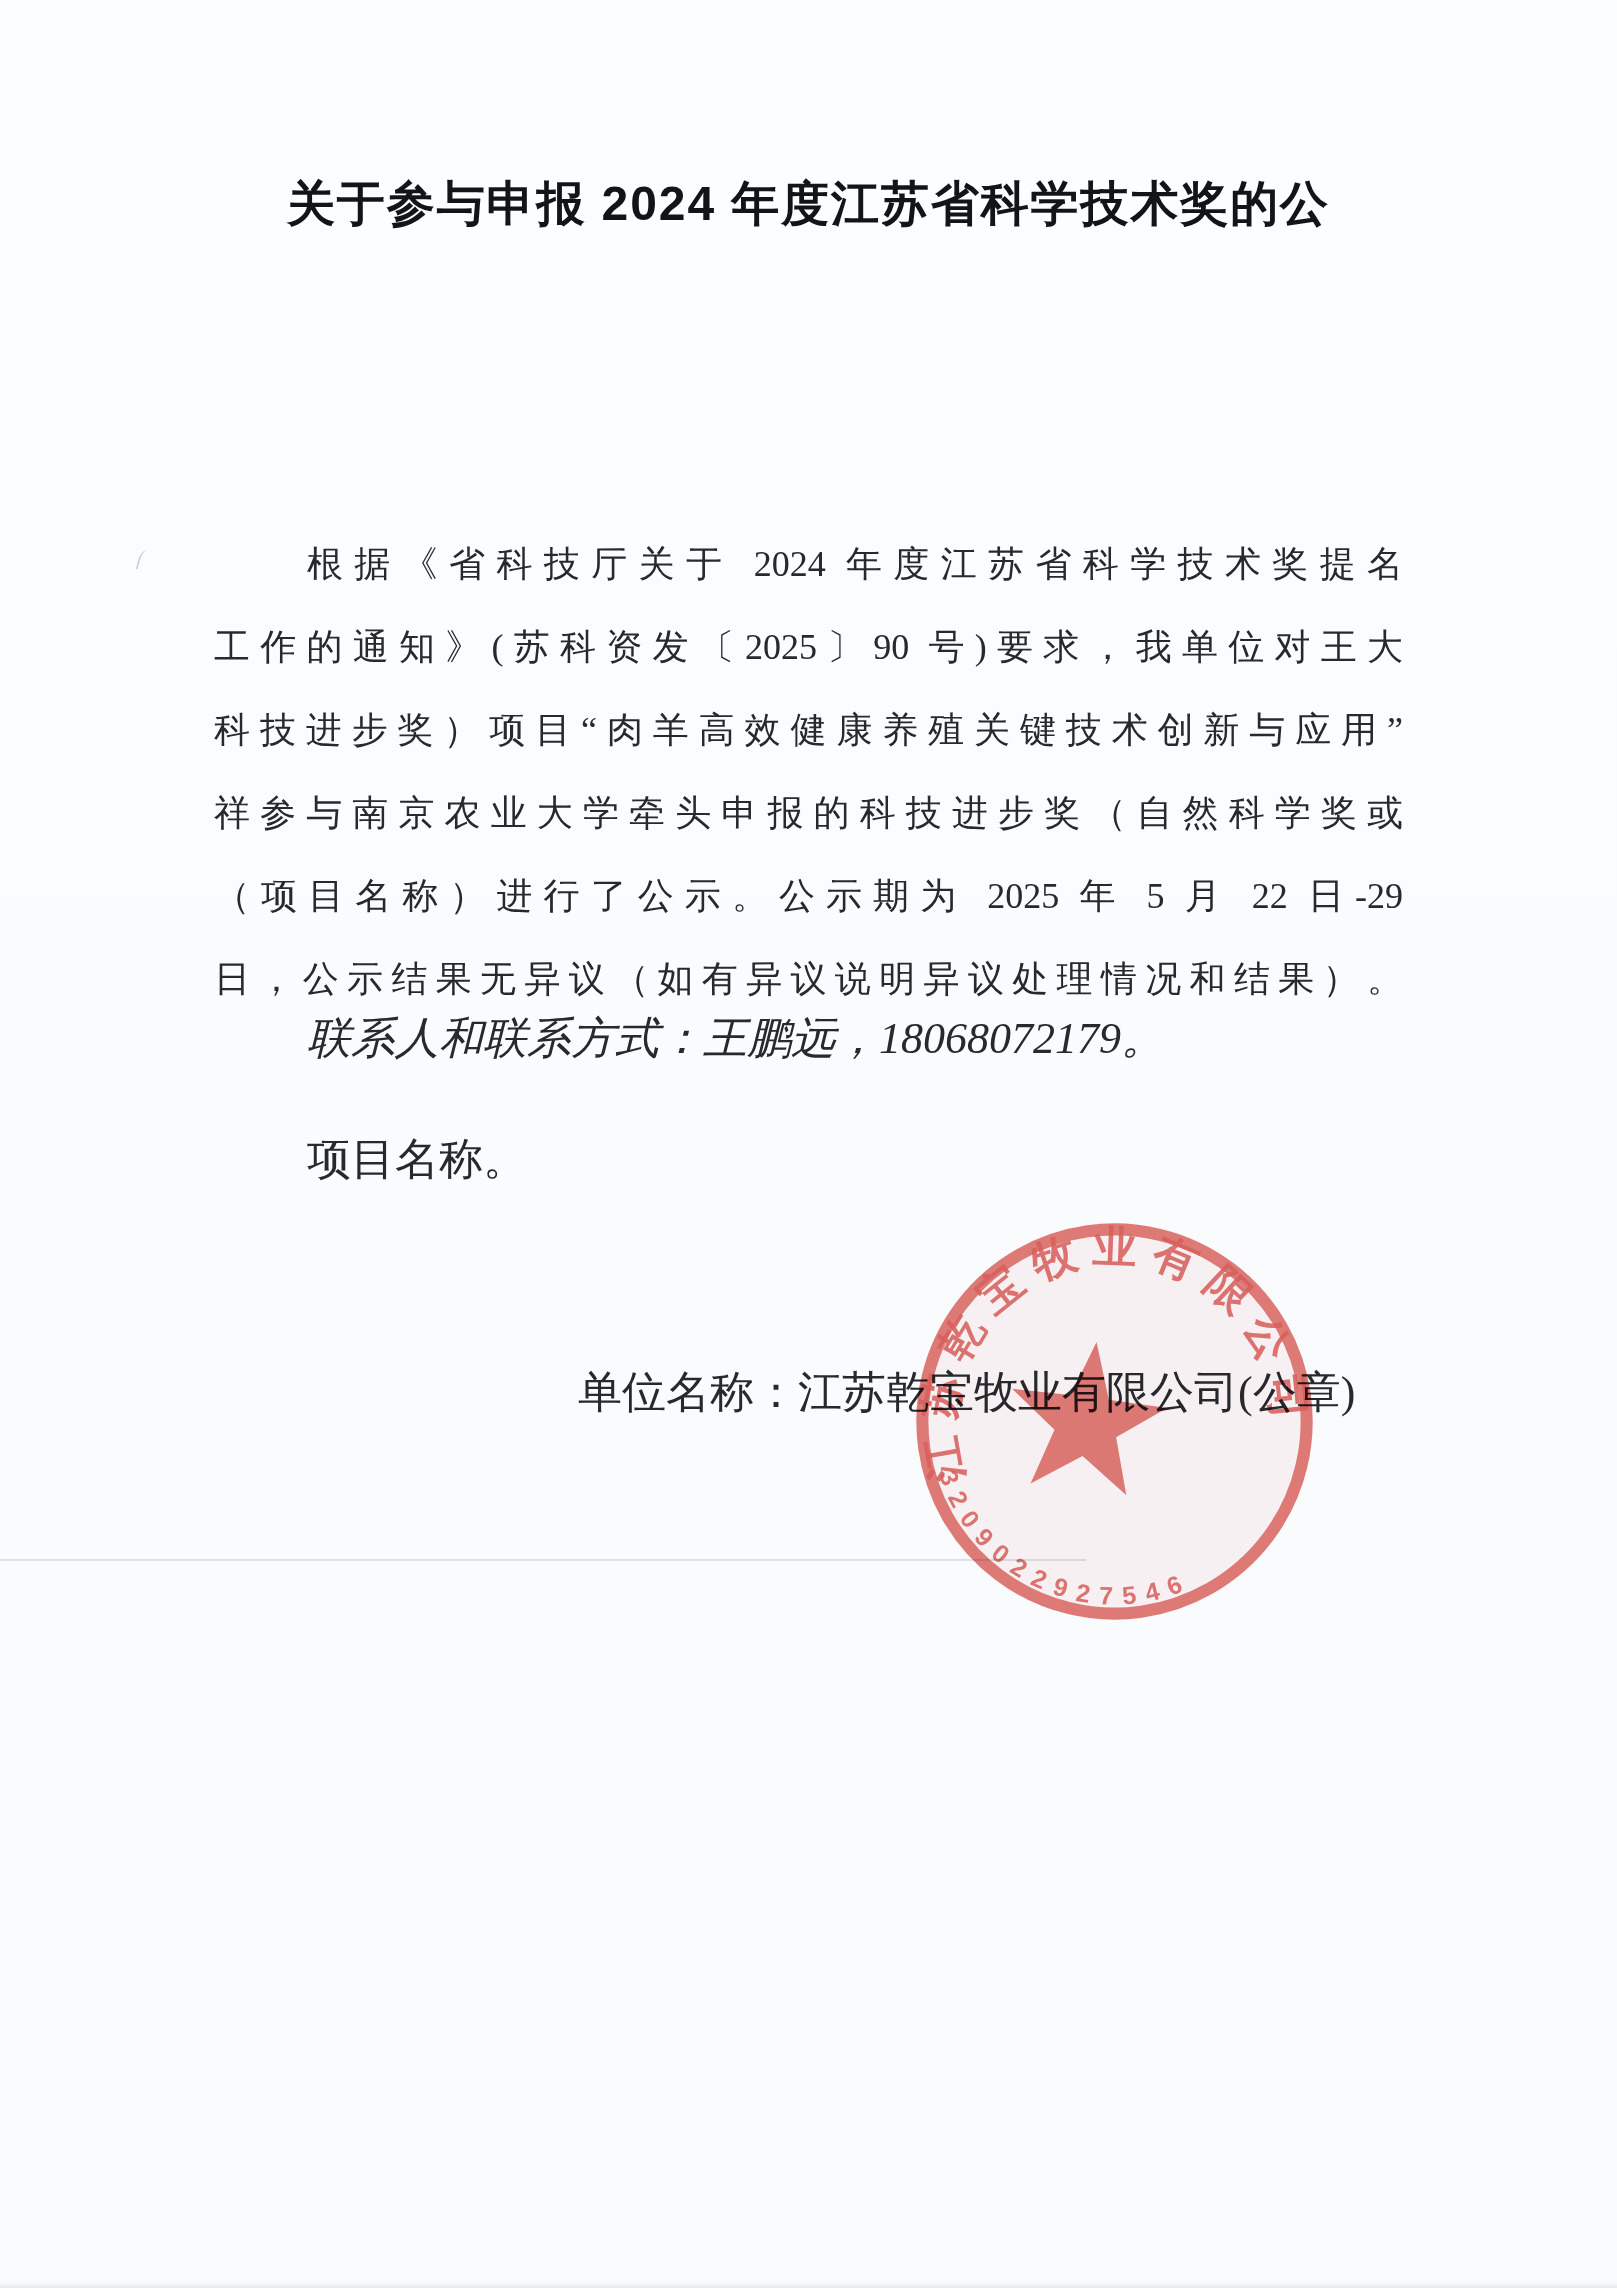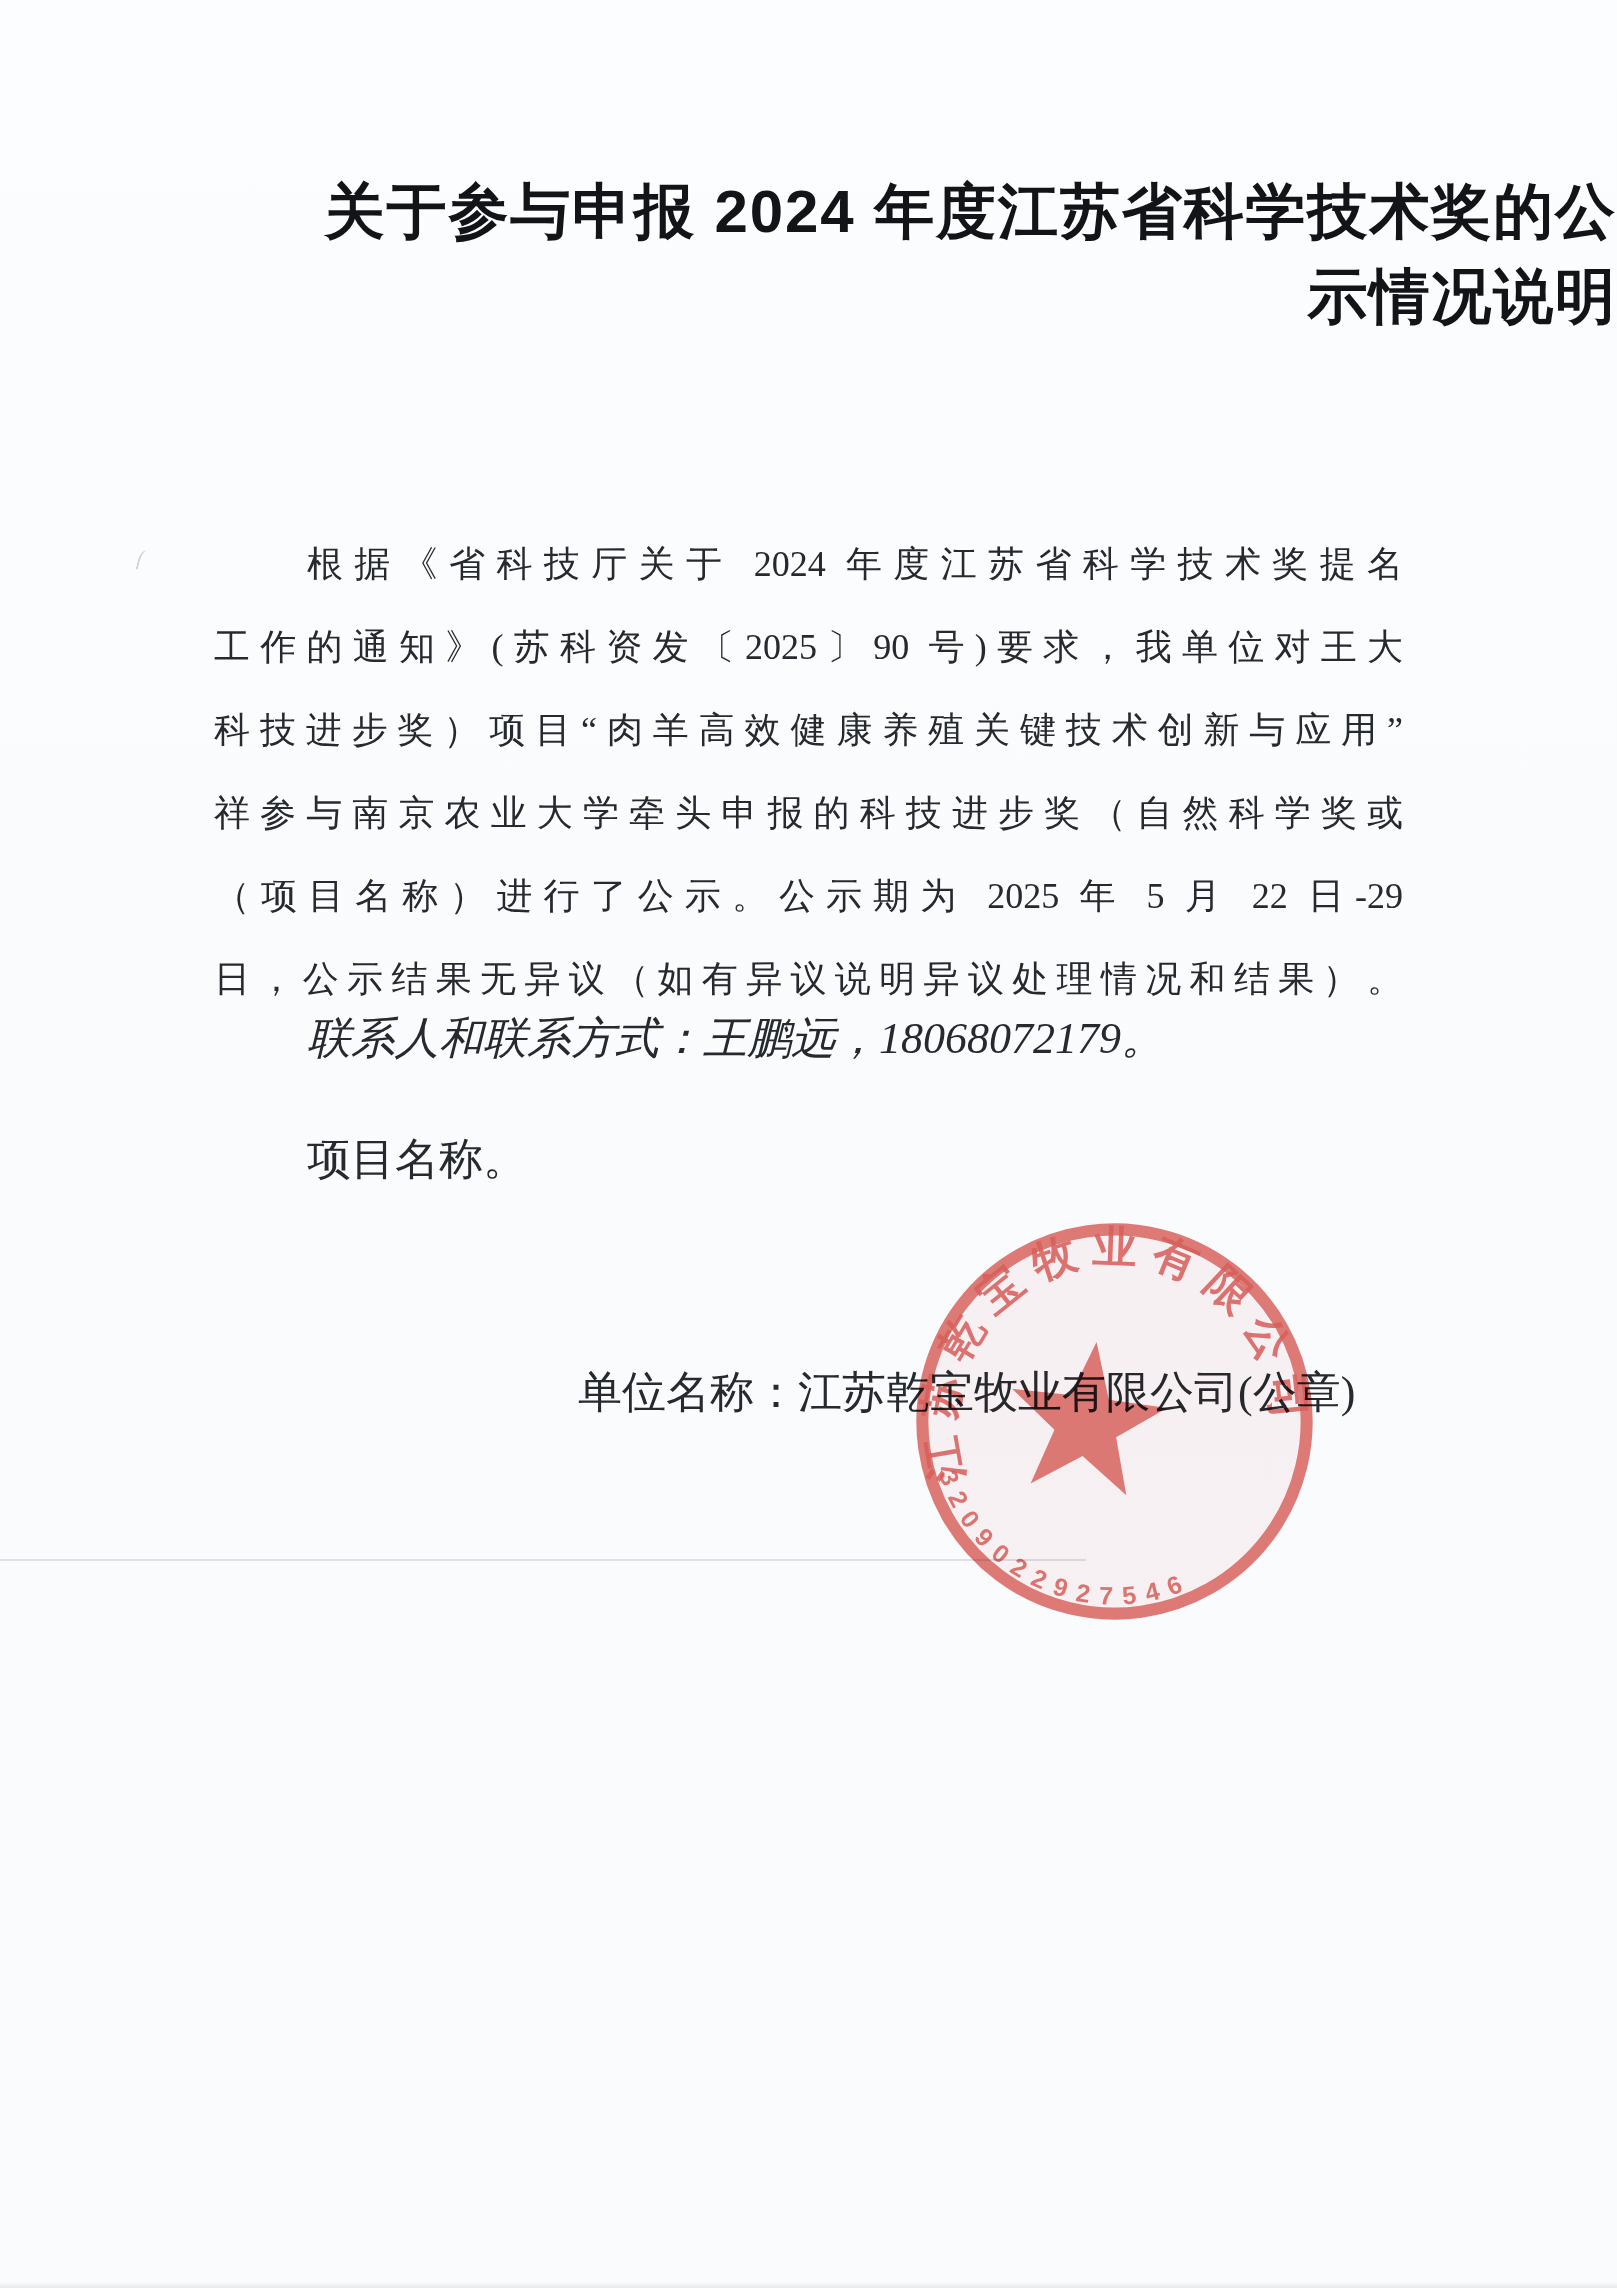--- a/index.html
+++ b/index.html
@@ -7,23 +7,23 @@
     position:relative;
     width:1617px;height:2289px;
     margin:0 auto;
     background:#fbfcfe;
     background-image:linear-gradient(180deg,#fbfdfe 0%,#f9fbfd 55%,#fafbfd 100%);
     overflow:hidden;
     font-family:"Liberation Serif","DejaVu Serif",serif;
     color:#23262a;
   }
   .doc-title{
-    position:absolute;left:0;width:1617px;text-align:right;
+    position:absolute;left:0;width:1617px;text-align:center;
     font-family:"Liberation Sans","DejaVu Sans",sans-serif;
-    font-weight:700;font-size:60px;letter-spacing:1.9px;color:#121417;
+    font-weight:700;font-size:48px;letter-spacing:1.9px;color:#121417;
     white-space:pre;
   }
   .title-1{top:172px;}
   .title-2{top:257px;}
   .body-block{
     position:absolute;left:214px;top:523px;width:1189px;
     font-size:36px;line-height:83px;color:#26292e;
   }
   .body-line{
     text-align:justify;text-align-last:justify;
@@ -62,21 +62,20 @@
     position:absolute;left:0;bottom:0;width:1617px;height:7.5px;
     background:linear-gradient(180deg,rgba(200,206,214,0) 0%,rgba(198,205,214,0.45) 100%);
   }
 </style>
 </head>
 <body>
 
 <div class="page">
 
   <div class="doc-title title-1">关于参与申报 2024 年度江苏省科学技术奖的公</div>
-  <div class="doc-title title-2">示情况说明</div>
 
   <div class="body-block">
     <div class="body-line indent">根据《省科技厅关于 2024 年度江苏省科学技术奖提名</div>
     <div class="body-line">工作的通知》(苏科资发〔2025〕90 号)要求，我单位对王大</div>
     <div class="body-line">科技进步奖）项目“肉羊高效健康养殖关键技术创新与应用”</div>
     <div class="body-line">祥参与南京农业大学牵头申报的科技进步奖（自然科学奖或</div>
     <div class="body-line">（项目名称）进行了公示。公示期为 2025 年 5 月 22 日-29</div>
     <div class="body-line">日，公示结果无异议（如有异议说明异议处理情况和结果）。</div>
   </div>
 

